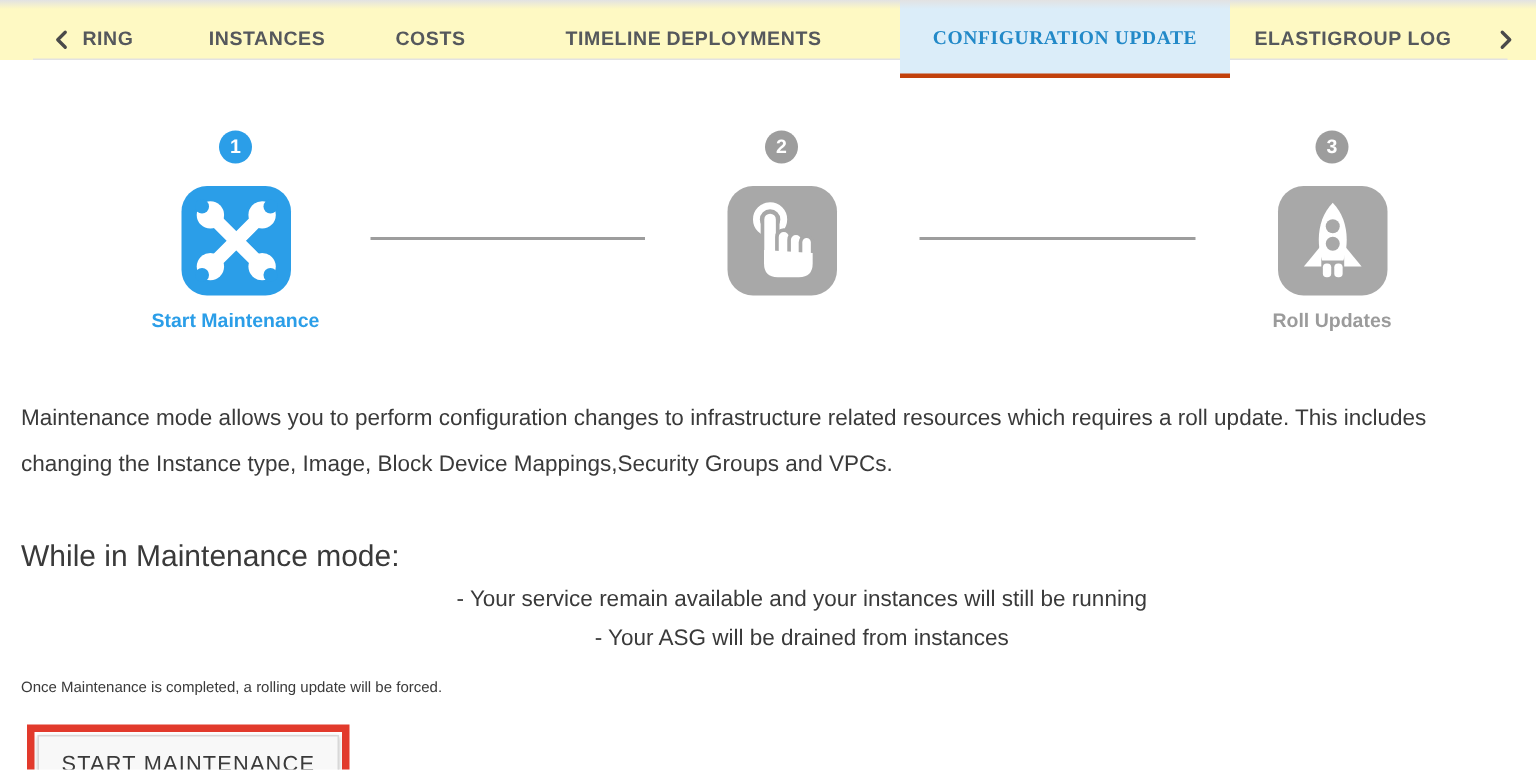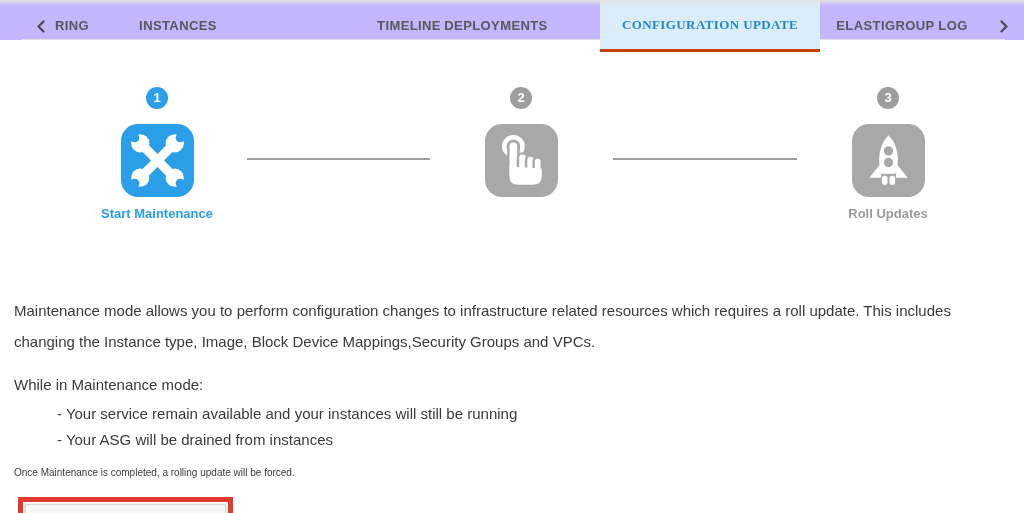--- a/index.html
+++ b/index.html
@@ -5,21 +5,21 @@
   * { margin:0; padding:0; box-sizing:border-box; }
   html,body { width:1024px; height:513px; background:#ffffff; overflow:hidden;
               font-family:"Liberation Sans", sans-serif; }
   .page { position:relative; width:1024px; height:513px; background:#fff; }
 
   
   .top-strip { position:absolute; top:0; left:0; right:0; height:6px;
                background:linear-gradient(#e2e2e2, rgba(255,255,255,0)); z-index:6; pointer-events:none; }
 
   
-  .tabbar { position:absolute; top:0; left:0; width:1024px; height:40px; background:#c4b5fd;padding-left:42px; }
+  .tabbar { position:absolute; top:0; left:0; width:1024px; height:40px; background:#fef9c3;padding-left:42px; }
   .tabbar-border { position:absolute; bottom:0; left:22px; right:19px; height:1px; background:#e2e2e2; }
   .tab, .tab-scroll { position:absolute; top:0; height:52px; line-height:52px;
          transform:translateX(-50%); white-space:nowrap;
          font-size:13px; font-weight:bold; letter-spacing:.4px; color:#55585c; cursor:pointer; }
   .tab-scroll { display:flex; align-items:center; height:52px; }
   .tab.active { width:220px; text-align:center; background:#dbedf9; color:#2289c8;
                 border-bottom:3px solid #c2410c; line-height:49px; z-index:4;font-family:Liberation Serif, serif; }
 
   
   .steps { position:absolute; top:87px; left:0; width:1024px; height:160px; }
@@ -36,23 +36,23 @@
   .step.blue .step-label { color:#2b9ee8; }
   .step.gray .badge { background:#9d9d9d; }
   .step.gray .iconbox { background:#a8a8a8; }
   .step.gray .step-label { color:#9b9b9b; }
   .connector { position:absolute; top:71px; height:2px; background:#9d9d9d; }
   .connector-1 { left:247px; width:183px; }
   .connector-2 { left:613px; width:184px; }
 
   
   .content { position:absolute; top:263px; left:14px; right:12px; color:#3a3a3a; }
-  .para { font-size:15px; line-height:31px;margin-top:32px; }
-  .subhead { margin-top:18px; font-size:15px; line-height:20px; }
-  .bullets { list-style:none; margin-top:6px; padding-left:43px; }
+  .para { font-size:15px; line-height:31px; }
+  .subhead { margin-top:36px; font-size:20px; line-height:20px; }
+  .bullets { list-style:none; margin-top:6px; padding-left:43px;text-align:center; }
   .bullets li { font-size:15px; line-height:26px; }
   .closing { margin-top:10px; font-size:10px; line-height:20px; }
 
   
   .red-annotation { display:inline-block; margin:14px 0 0 4px; padding:2px;
                     border:5px solid #e23a2c; background:#fff; }
   .start-btn { display:block; background:#f8f8f8; border:1px solid #d8d8d8;
                box-shadow:0 1px 3px rgba(0,0,0,.28); padding:11px 15px;
                font-family:"Liberation Sans", sans-serif; font-size:14.5px;
                letter-spacing:.8px; color:#3a3a3a; cursor:pointer; }
@@ -65,20 +65,21 @@
 
   <div class="tabbar">
     <div class="tab-scroll" style="left:41px; transform:translateX(-50%);">
       <svg width="14" height="15" viewBox="0 0 14 15">
         <path d="M9.5 2.5 L4.5 7.5 L9.5 12.5" fill="none" stroke="#4a4a4a" stroke-width="2.2" stroke-linecap="round" stroke-linejoin="round"></path>
       </svg>
     </div>
 
     <div class="tab" style="left:72px;">RING</div>
     <div class="tab" style="left:178px;">INSTANCES</div>
+    <div class="tab" style="left:287px;">COSTS</div>
     <div class="tab" style="left:409px;">TIMELINE</div>
     <div class="tab" style="left:496px;">DEPLOYMENTS</div>
     <div class="tab active" style="left:710px;">CONFIGURATION UPDATE</div>
     <div class="tab" style="left:902px;">ELASTIGROUP LOG</div>
 
     <div class="tab-scroll" style="left:1004px; transform:translateX(-50%);">
       <svg width="14" height="15" viewBox="0 0 14 15">
         <path d="M4.5 2.5 L9.5 7.5 L4.5 12.5" fill="none" stroke="#4a4a4a" stroke-width="2.2" stroke-linecap="round" stroke-linejoin="round"></path>
       </svg>
     </div>

